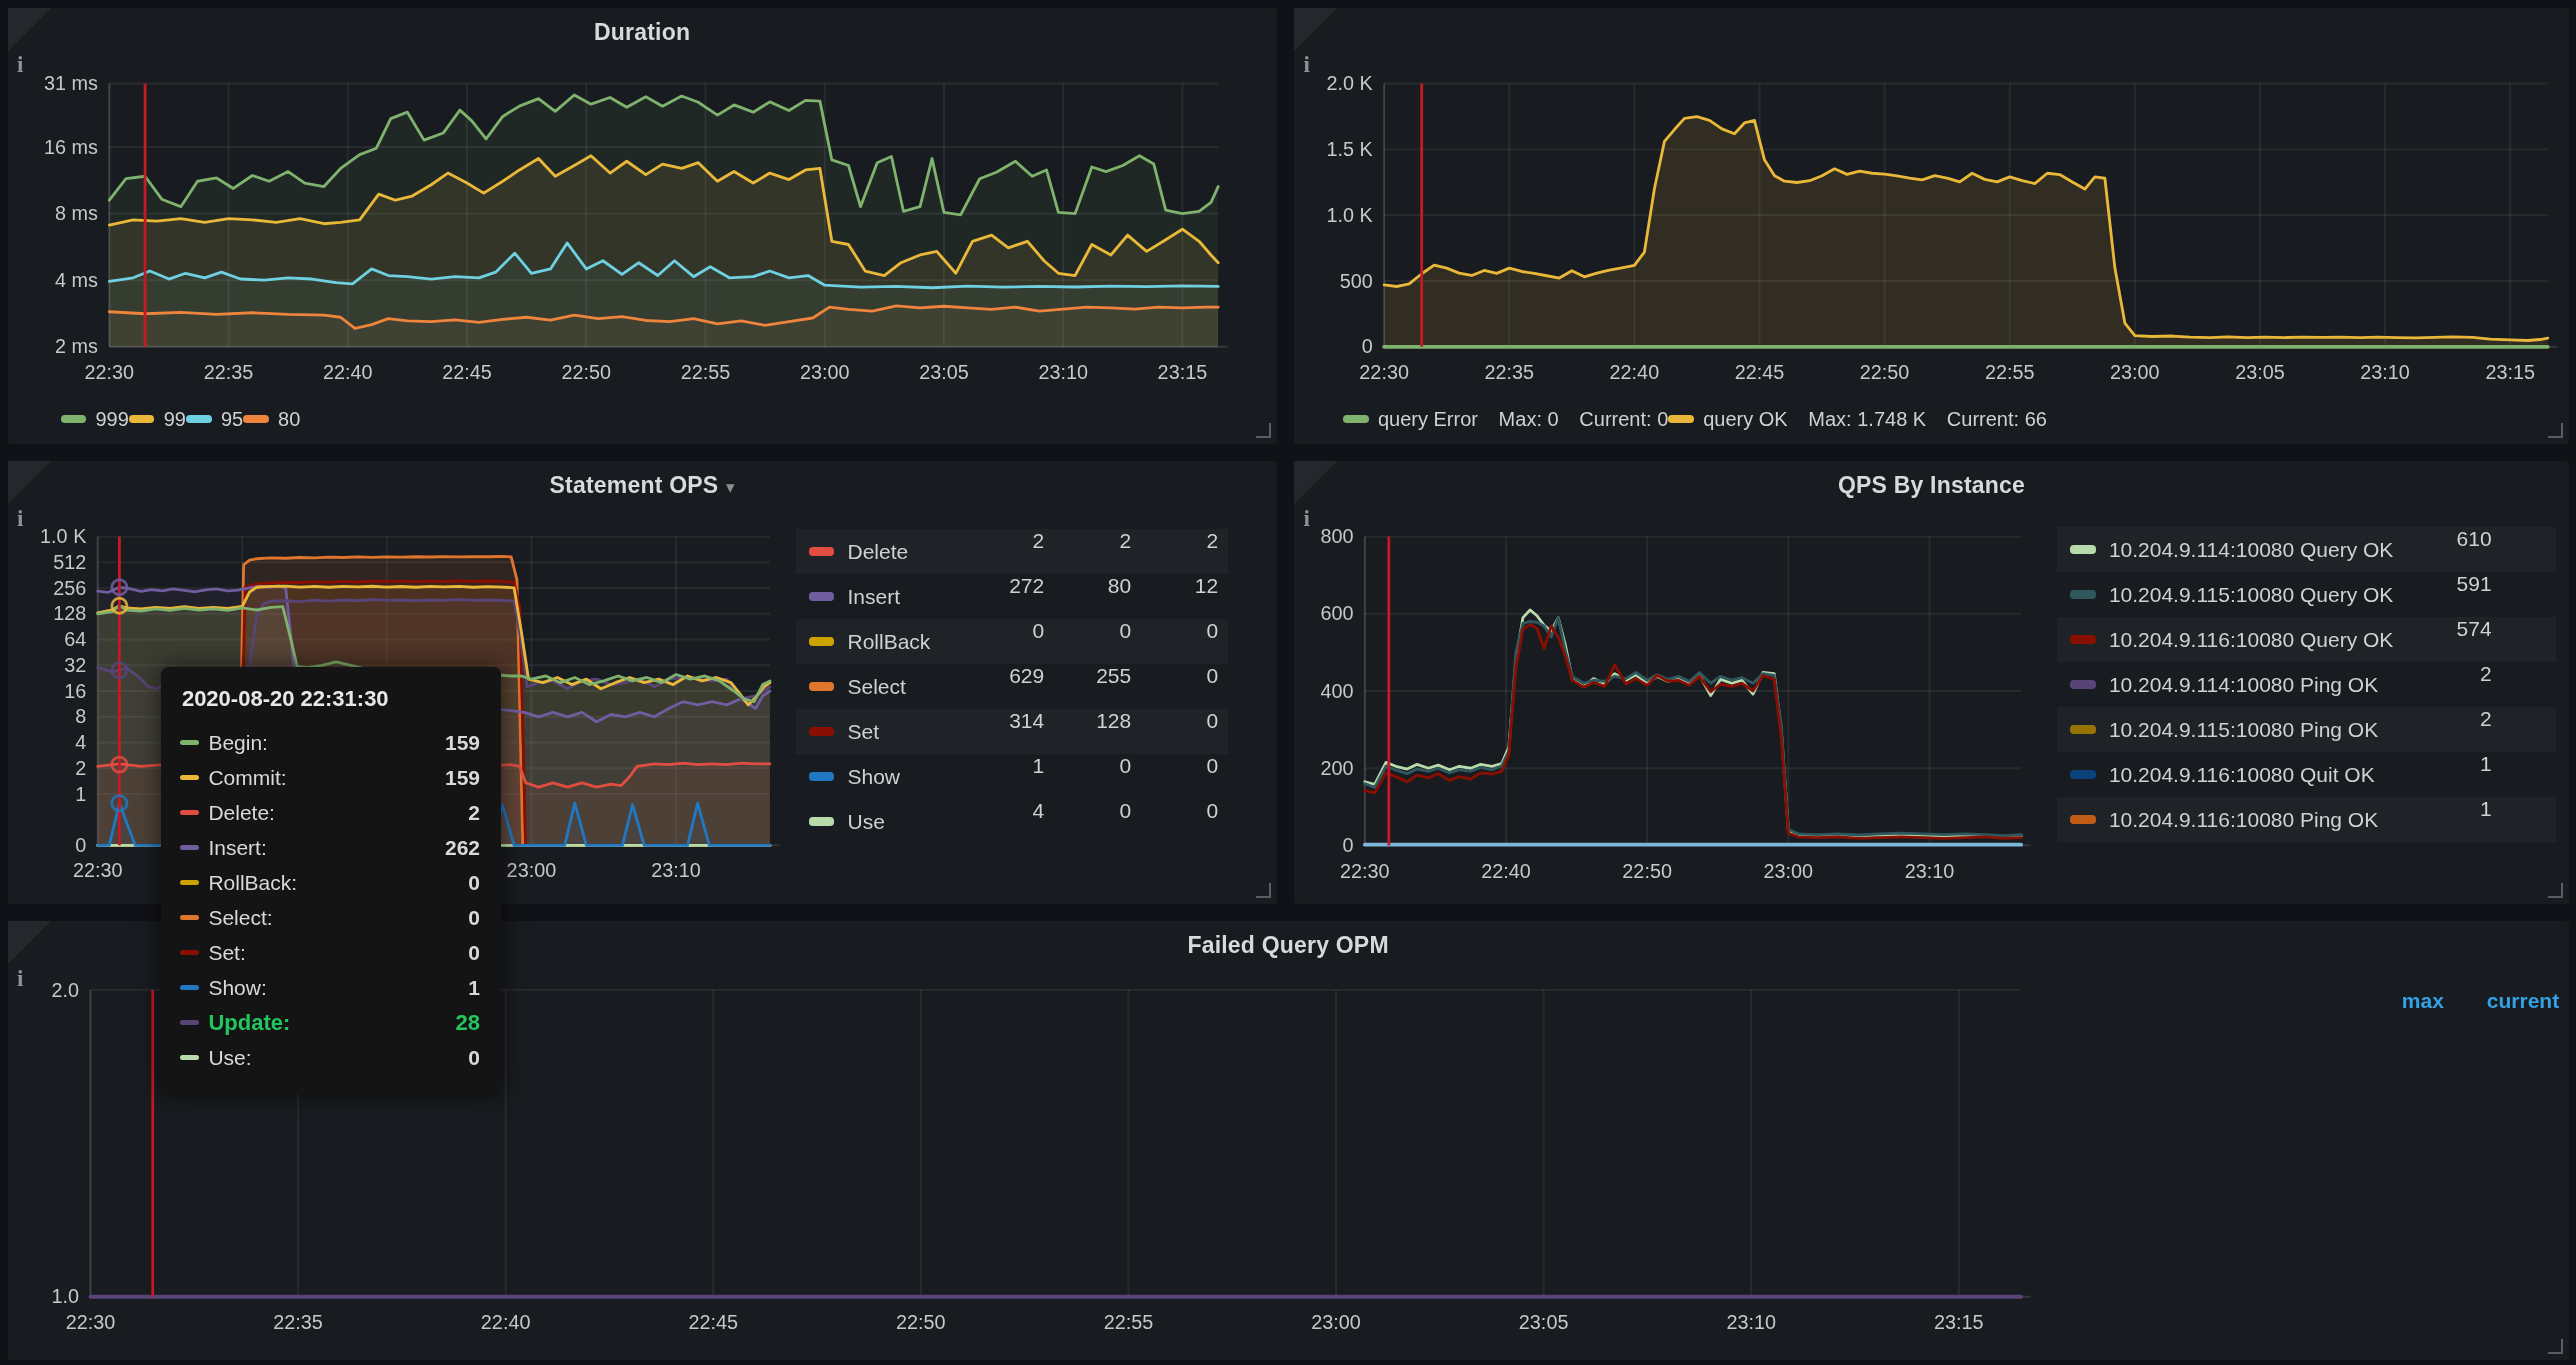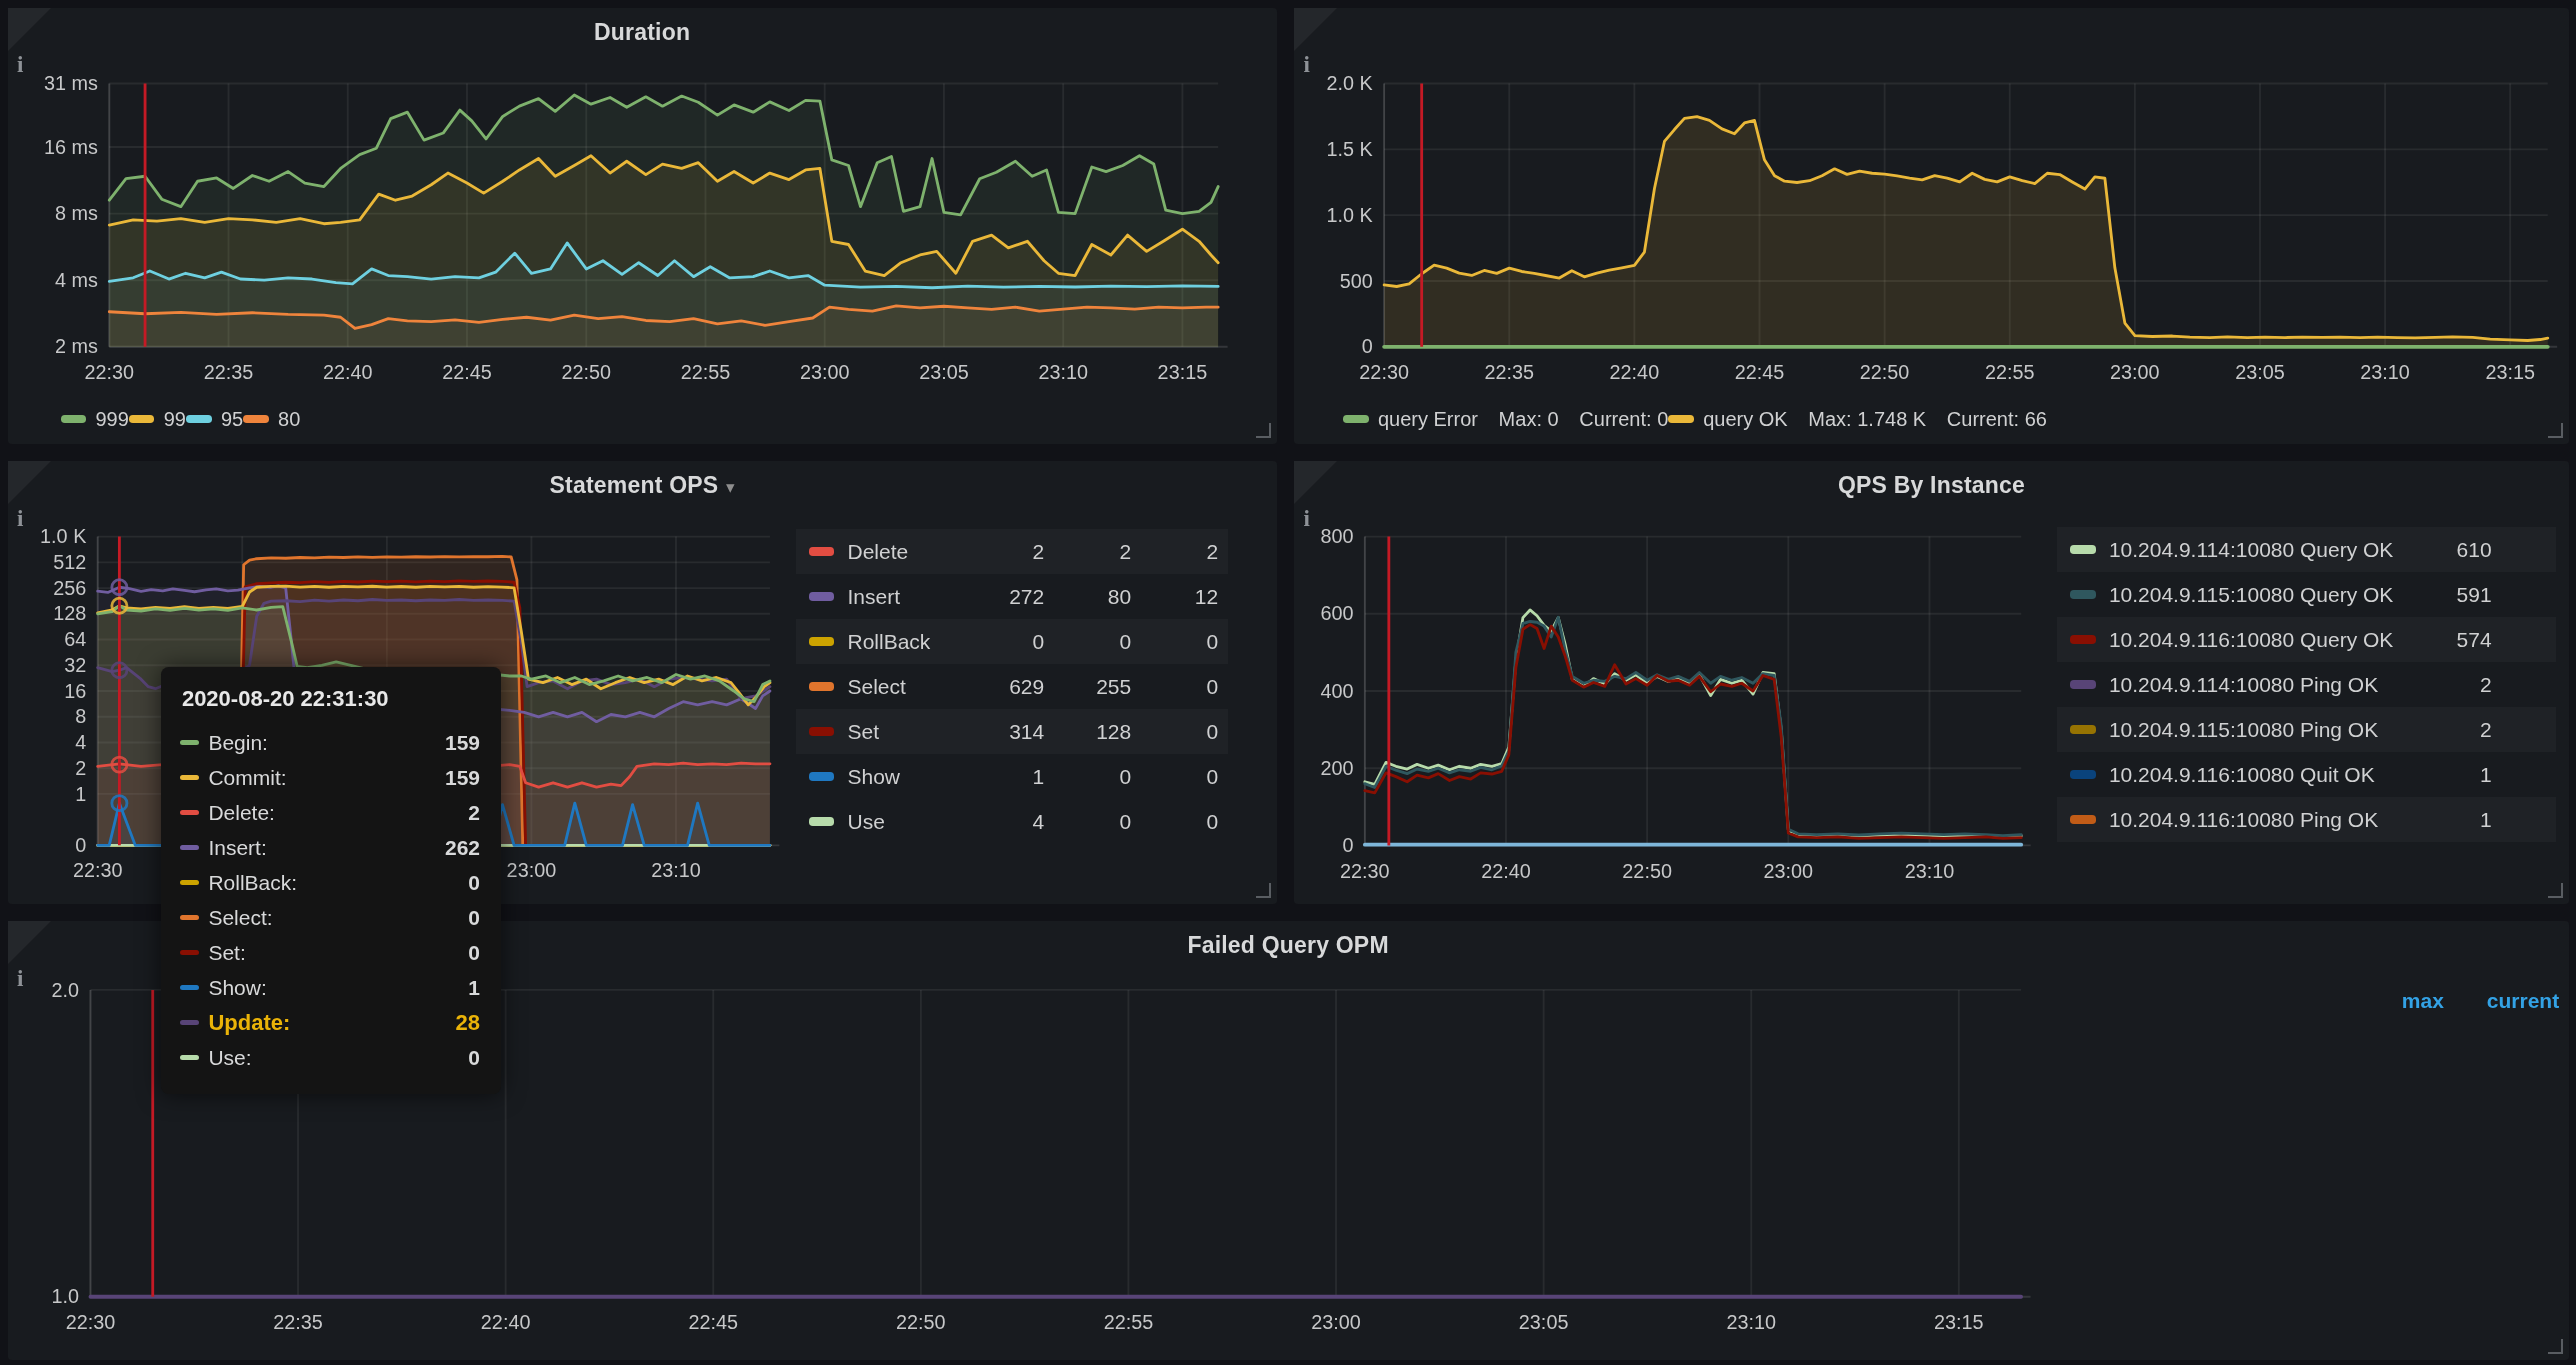--- a/index.html
+++ b/index.html
@@ -16,36 +16,36 @@
   .resize-handle{position:absolute;right:5.7px;bottom:5.7px;width:13.2px;height:13.2px;
     border-right:2.8px solid #6a6e73;border-bottom:2.8px solid #6a6e73;opacity:.8;cursor:nwse-resize;}
   .chart{position:absolute;inset:0;cursor:crosshair;}
   svg{display:block;}
   svg text{font-family:"Liberation Sans","DejaVu Sans",sans-serif;fill:#c7c8c9;font-size:21px;}
   .legend-row{position:absolute;display:flex;align-items:center;font-size:20px;color:#d0d1d2;}
   .legend-item{display:flex;align-items:center;gap:9.4px;cursor:pointer;white-space:nowrap;}
   .dash{display:inline-block;width:25.5px;height:8.5px;border-radius:3.8px;flex:0 0 auto;}
   .legend-stat{margin-left:11.3px;color:#d0d1d2;}
   .side-table{position:absolute;font-size:21px;color:#d0d1d2;}
-  .st-row{display:flex;align-items:center;height:45px;padding:0 9.4px 0 13.2px;cursor:pointer;}
+  .st-row{display:flex;height:45px;padding:0 9.4px 0 13.2px;cursor:pointer;}
   .st-row.striped{background:#1f2226;}
   .st-label{flex:1;display:flex;align-items:center;gap:13.2px;white-space:nowrap;overflow:hidden;}
   .st-val{width:87px;text-align:right;flex:0 0 auto;}
   .st-head{display:flex;align-items:center;height:34px;padding:0 9.4px 0 13.2px;
     font-weight:700;color:#33a2e5;}
   .st-head .st-val{cursor:pointer;}
   .blue{color:#33a2e5;font-weight:700;}
   .tooltip{position:absolute;left:161px;top:667px;width:300px;background:#141414;
     border-radius:7.6px;padding:17px 21px 19px 19px;z-index:50;box-shadow:0 0 23px rgba(0,0,0,.6);}
   .tooltip-title{font-size:22px;font-weight:700;color:#e8e8e8;margin:1.9px 0 13.2px 1.9px;white-space:nowrap;}
   .tt-row{display:flex;align-items:center;height:35px;font-size:21px;color:#d8d9da;}
   .tt-row .dash{width:19px;height:5.7px;margin-right:9.4px;}
   .tt-label{flex:1;white-space:nowrap;}
   .tt-val{font-weight:700;text-align:right;white-space:nowrap;}
-  .tt-bold{font-weight:700;color:#eab308;font-size:22px;}
+  .tt-bold{font-weight:700;color:#22c55e;font-size:22px;}
   .fq-headers{position:absolute;top:68px;right:9.4px;display:flex;gap:43px;font-size:21px;}
 </style>
 </head>
 <body>
 
 <div id="dashboard">
 
   <div class="panel" style="left:7.6px;top:7.6px;width:1269px;height:436px;">
     <div class="info-corner">
         <span class="info-glyph">i</span>

